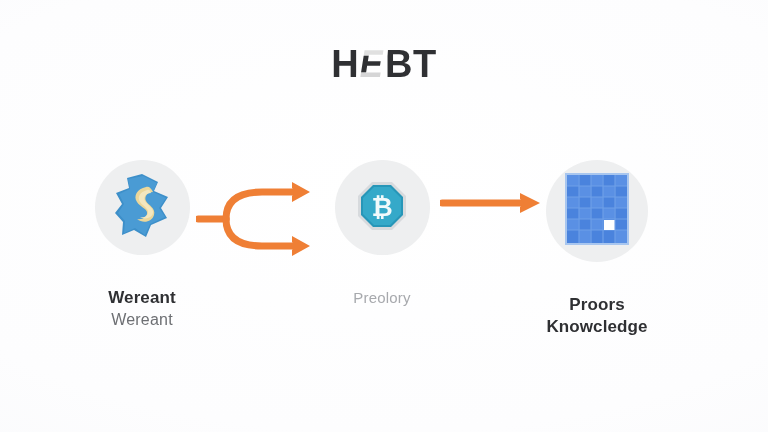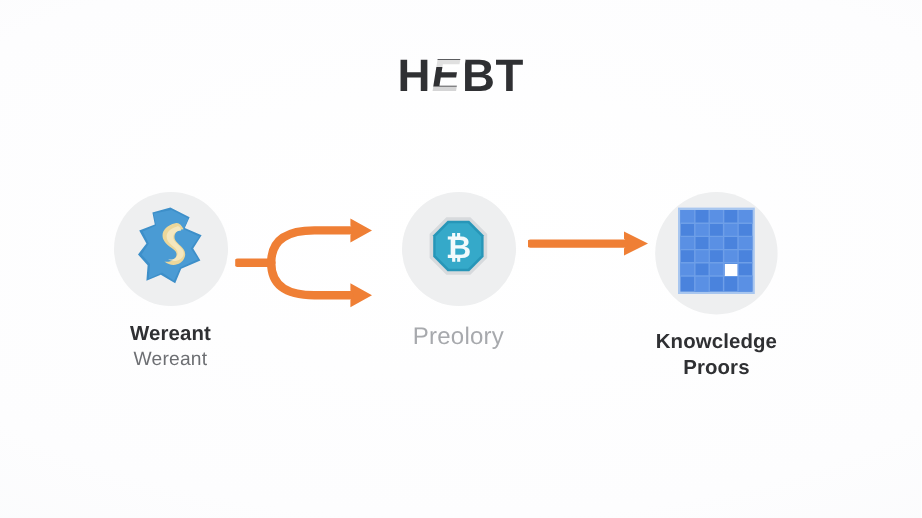--- a/index.html
+++ b/index.html
@@ -93,38 +93,38 @@
     border-radius: 50%;
     background: #eeeff0;
     margin: 0 auto;
     display: flex;
     align-items: center;
     justify-content: center;
   }
   .node-3 .badge { width: 102px; height: 102px; }
 
   .labels {
-    margin-top: 12px;
+    margin-top: 32px;
   }
   .label-strong {
     font-size: 17px;
     font-weight: bold;
     color: #2f3033;
     line-height: 1.32;
     letter-spacing: 0.1px;
   }
   .label-sub {
     font-size: 16px;
     font-weight: normal;
     color: #6d6f73;
     line-height: 1.4;
     letter-spacing: 0.2px;
   }
   .label-muted {
-    font-size: 20px;
+    font-size: 15px;
     font-weight: normal;
     color: #a7a9ad;
     line-height: 1.4;
     letter-spacing: 0.2px;
   }
 
   
   .arrow {
     position: absolute;
     top: 20px;
@@ -226,19 +226,19 @@
               <line x1="3" y1="25" x2="63" y2="25"></line>
               <line x1="3" y1="36" x2="63" y2="36"></line>
               <line x1="3" y1="47" x2="63" y2="47"></line>
               <line x1="3" y1="58" x2="63" y2="58"></line>
             </g>
             <rect x="40" y="48" width="10.5" height="10" fill="#ffffff"></rect>
           </svg>
         </span>
       </div>
       <div class="labels">
+        <div class="label-strong">Proors</div>
         <div class="label-strong">Knowcledge</div>
-        <div class="label-strong">Proors</div>
       </div>
     </div>
 
   </div>
 </div>
 
 </body></html>

